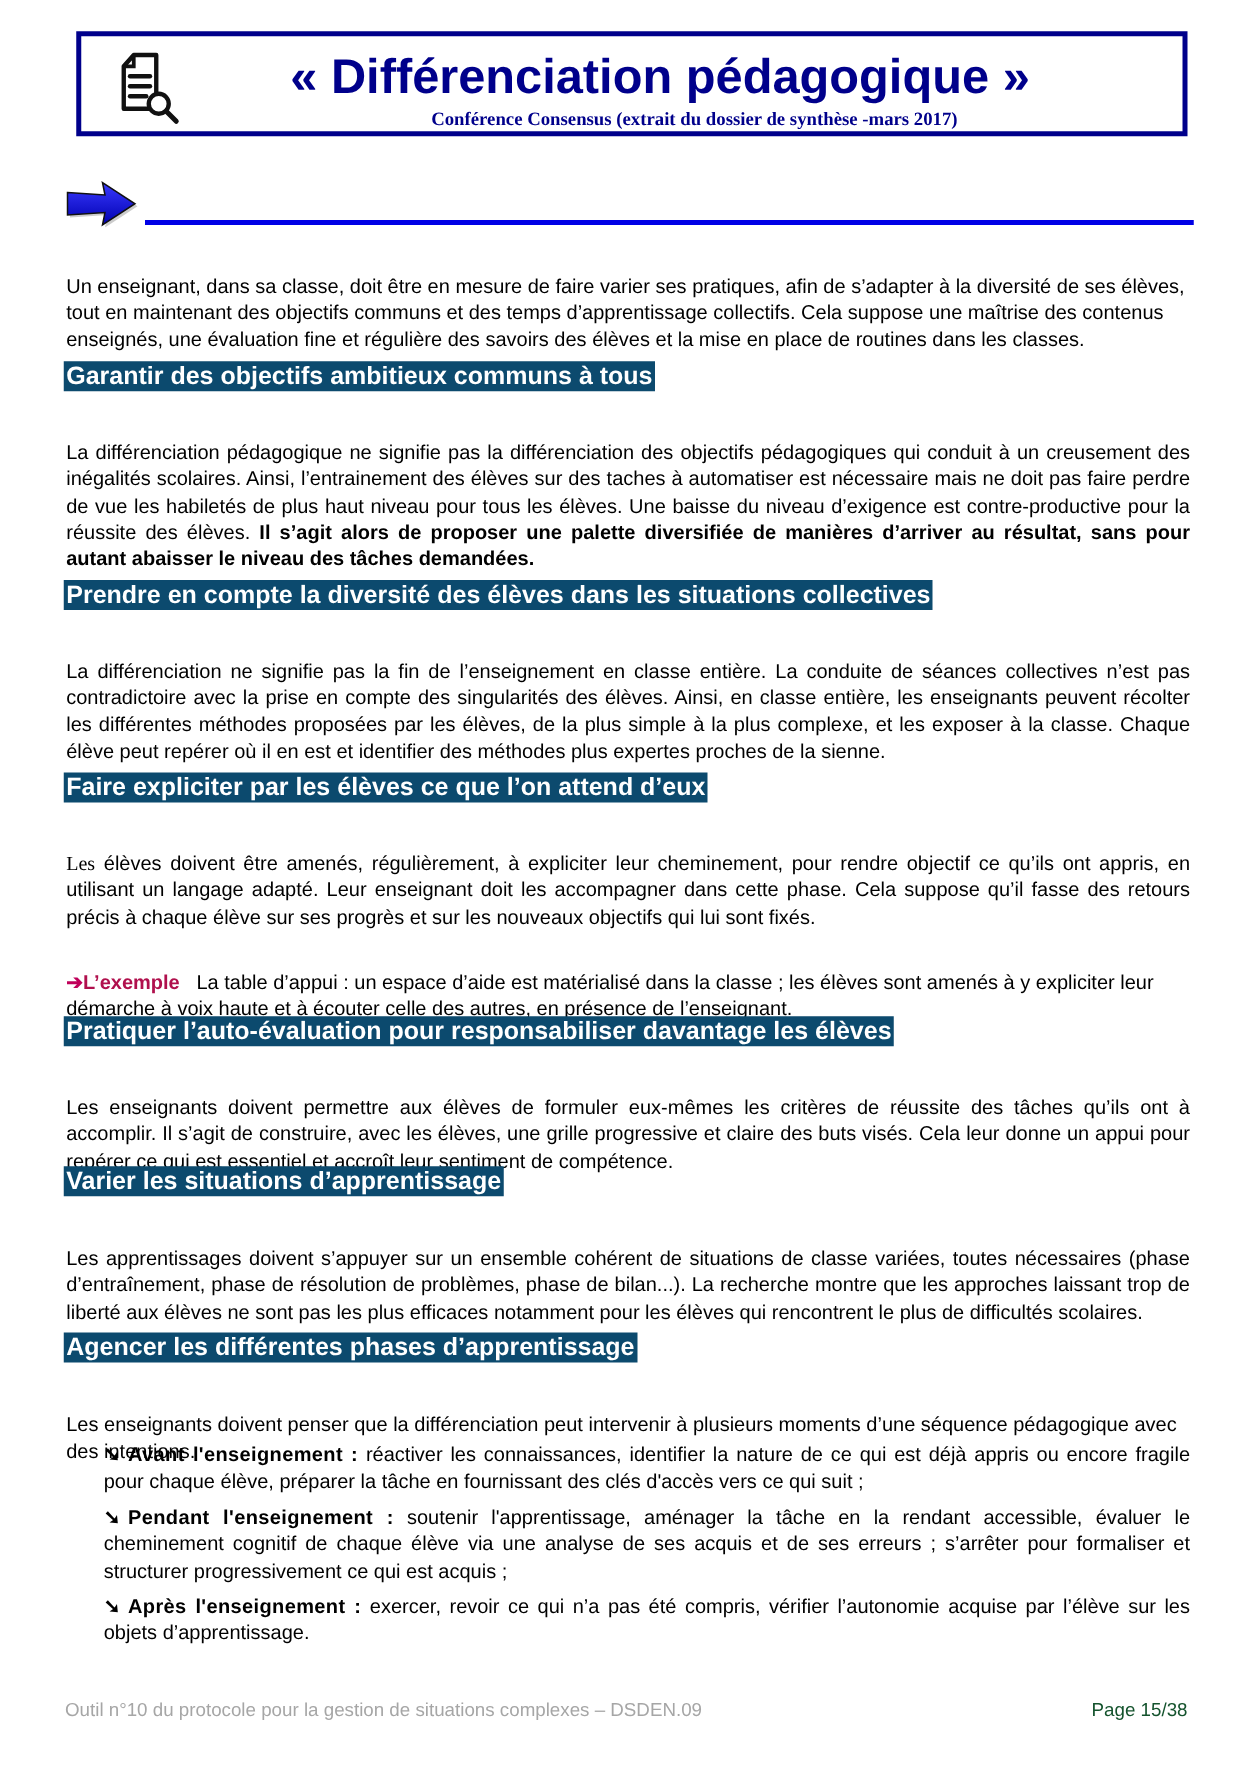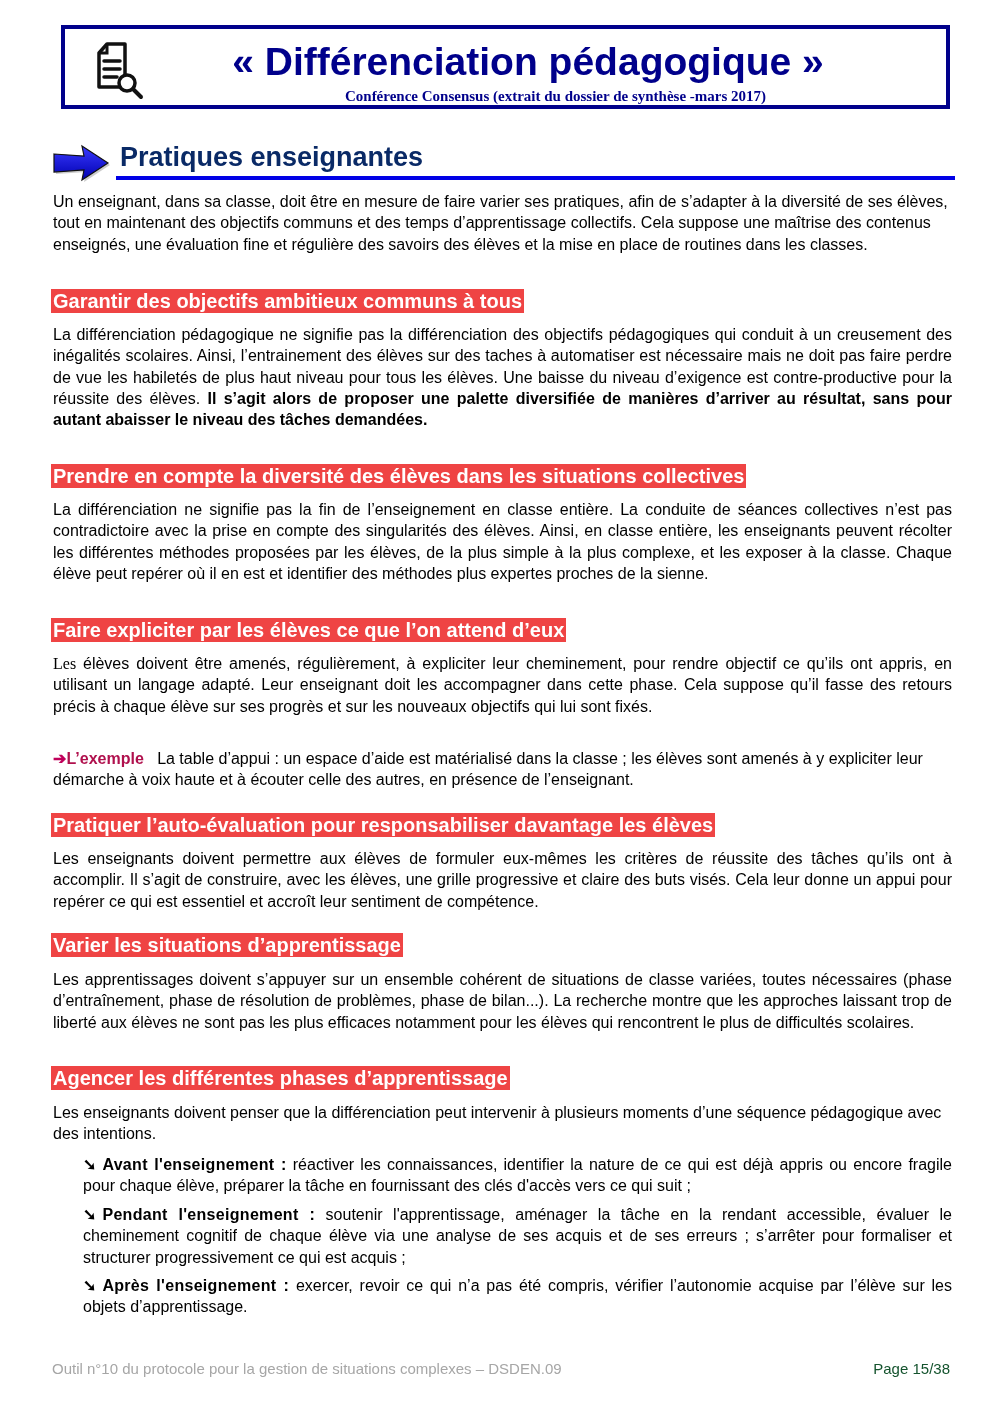--- a/index.html
+++ b/index.html
@@ -16,24 +16,24 @@
                 padding-left: 100px;
                 font-size: 15px; font-weight: bold; color: #00008b; line-height: 18px; font-family: Liberation Serif, serif; }
 
   .section-head { position: absolute; left: 50px; top: 138px; width: 905px; height: 44px; }
   .arrow-icon { position: absolute; left: 0; top: 6px; width: 62px; height: 38px; }
   .section-title { position: absolute; left: 70px; top: 2px; font-size: 27px; font-weight: bold;
                    color: #0a2a66; line-height: 34px; }
   .section-rule { position: absolute; left: 66px; right: 0; top: 38px; height: 4px; background: #0000e6; }
 
   .para { position: absolute; left: 53px; width: 899px; font-size: 16px; line-height: 21.3px;
-          text-align: justify; }
+          text-align: justify; margin-top: 28px; }
   .para.left { text-align: left; }
   .hl { position: absolute; left: 51px; font-size: 20px; font-weight: bold; color: #fff;
-        background: #ef4444; line-height: 24px; padding: 0 2px; white-space: nowrap; }
+        background: #0c4a6e; line-height: 24px; padding: 0 2px; white-space: nowrap; }
   .b { font-weight: bold; }
   .ex-arrow { color: #c0005a; font-weight: bold; }
   .ex-label { color: #b0104d; font-weight: bold; }
   .serif { font-family: "Liberation Serif", serif; }
 
   .bullet { position: absolute; left: 83px; width: 869px; font-size: 16px; line-height: 21.3px;
             text-align: justify; }
   .bullet-icon { font-weight: bold; margin-right: 6px; }
   .bullet-label { font-weight: bold; letter-spacing: 0.3px; }
 
@@ -61,21 +61,20 @@
   <svg class="arrow-icon" viewBox="0 0 62 38">
     <defs>
       <linearGradient id="ag" x1="0" y1="0" x2="0" y2="1">
         <stop offset="0" stop-color="#3a3aff"></stop>
         <stop offset="1" stop-color="#0000b0"></stop>
       </linearGradient>
     </defs>
     <path d="M4 10 L34 12 L32 2 L58 19 L32 36 L34 26 L4 28 Z" fill="#999" opacity="0.5" transform="translate(2,2)"></path>
     <path d="M4 10 L34 12 L32 2 L58 19 L32 36 L34 26 L4 28 Z" fill="url(#ag)" stroke="#111" stroke-width="1.2"></path>
   </svg>
-  <div class="section-title">Pratiques enseignantes</div>
   <div class="section-rule"></div>
 </div>
 
 <div class="para" style="top:191px; text-align:left;">Un enseignant, dans sa classe, doit être en mesure de faire varier ses pratiques, afin de s’adapter à la diversité de ses élèves, tout en maintenant des objectifs communs et des temps d’apprentissage collectifs. Cela suppose une maîtrise des contenus enseignés, une évaluation fine et régulière des savoirs des élèves et la mise en place de routines dans les classes.</div>
 
 <div class="hl" style="top:289px;">Garantir des objectifs ambitieux communs à tous</div>
 <div class="para" style="top:324px;"><span>La différenciation pédagogique ne signifie pas la différenciation des objectifs pédagogiques qui conduit à un creusement des inégalités scolaires. Ainsi, l’entrainement des élèves sur des taches à automatiser est nécessaire mais ne doit pas faire perdre de vue les habiletés de plus haut niveau pour tous les élèves. Une baisse du niveau d’exigence est contre-productive pour la réussite des élèves. </span><span class="b">Il s’agit alors de proposer une palette diversifiée de manières d’arriver au résultat, sans pour autant abaisser le niveau des tâches demandées.</span></div>
 
 <div class="hl" style="top:464px;">Prendre en compte la diversité des élèves dans les situations collectives</div>
 <div class="para" style="top:499px;">La différenciation ne signifie pas la fin de l’enseignement en classe entière. La conduite de séances collectives n’est pas contradictoire avec la prise en compte des singularités des élèves. Ainsi, en classe entière, les enseignants peuvent récolter les différentes méthodes proposées par les élèves, de la plus simple à la plus complexe, et les exposer à la classe. Chaque élève peut repérer où il en est et identifier des méthodes plus expertes proches de la sienne.</div>

